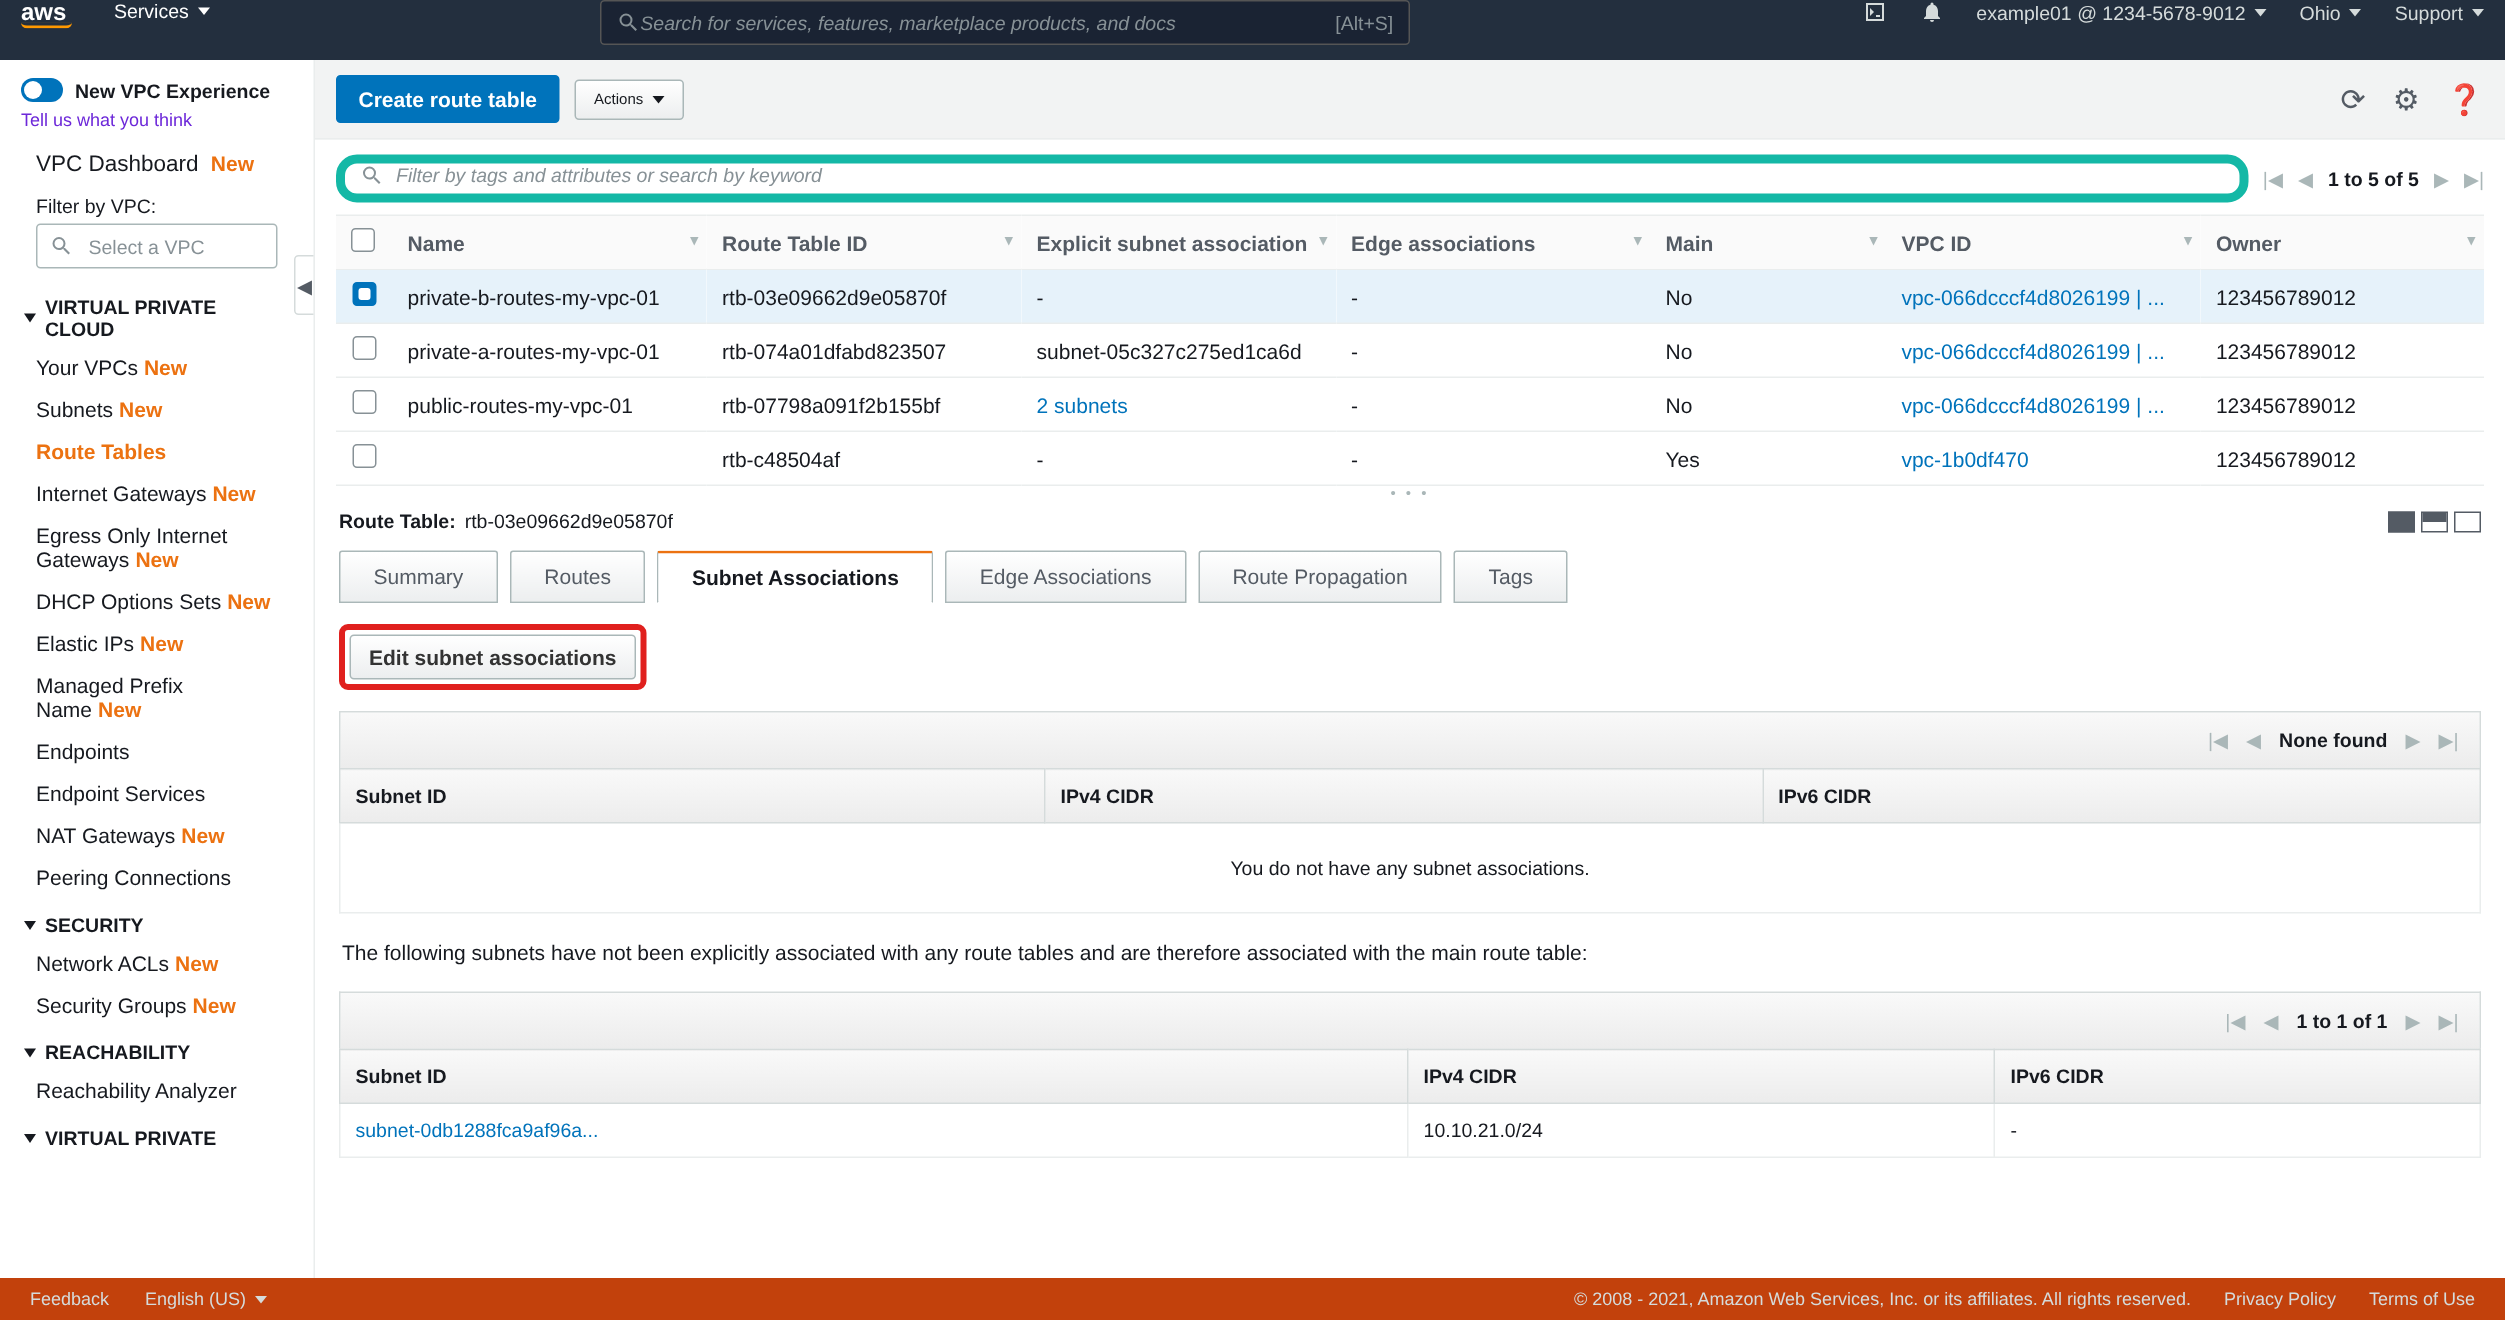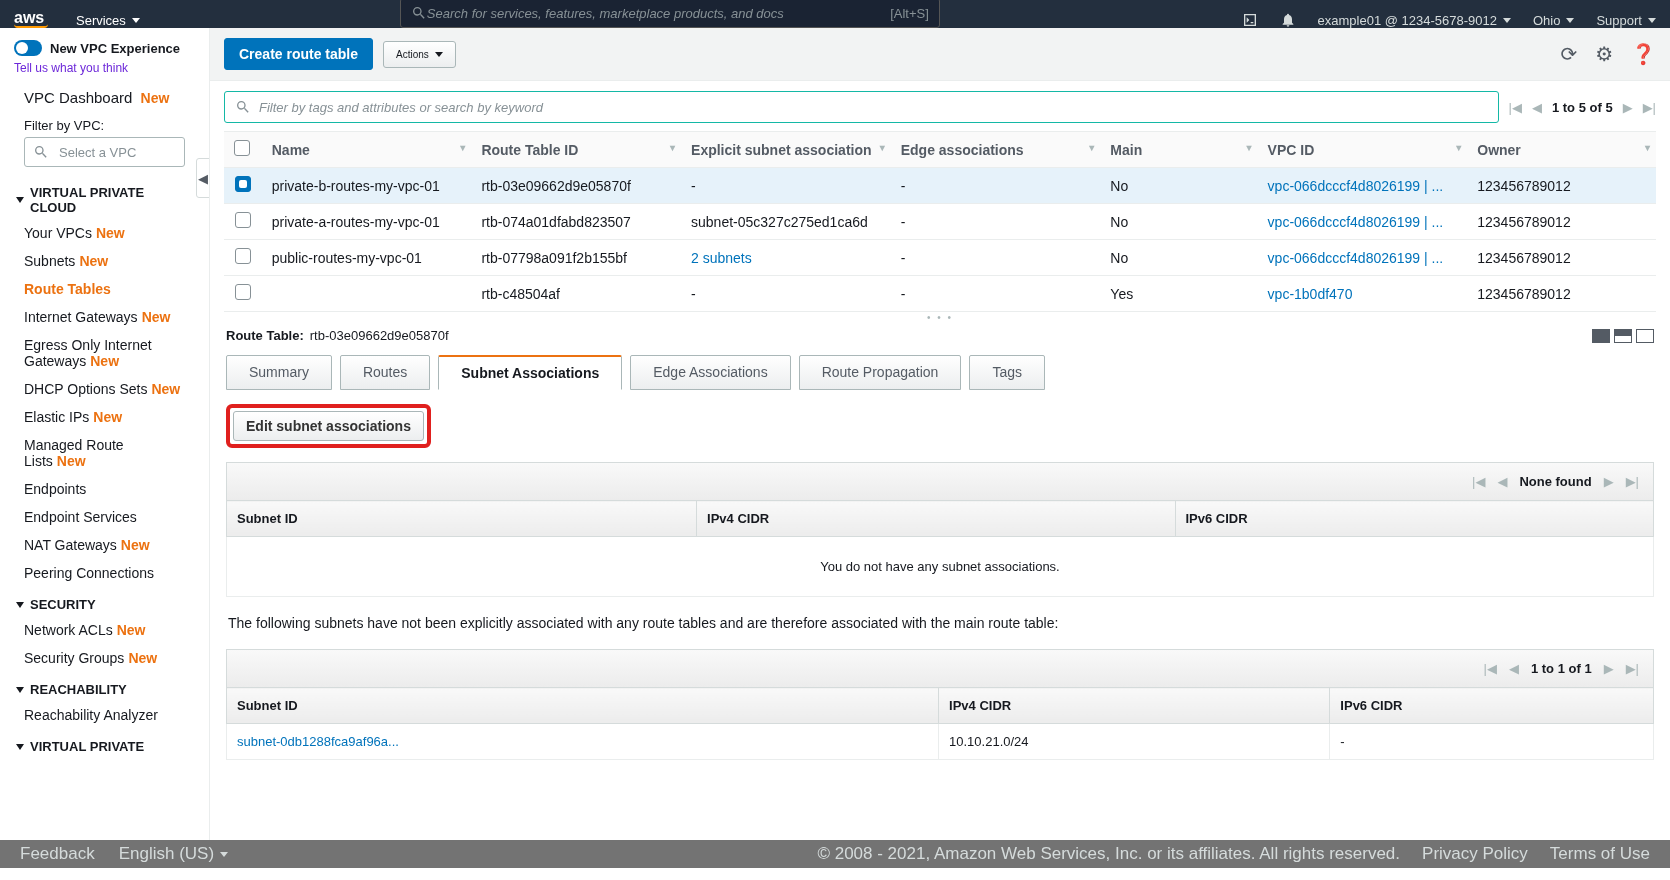--- a/index.html
+++ b/index.html
@@ -1,19 +1,19 @@
 <!DOCTYPE html>
 <html><head>
 <meta charset="utf-8">
 <style>
   * { box-sizing: border-box; margin: 0; padding: 0; }
   body { font-family: "Amazon Ember", "Helvetica Neue", Arial, sans-serif; font-size: 13px; color: #16191f; background: #fff; width: 1670px; height: 880px; overflow: hidden; }
   a { color: #0073bb; text-decoration: none; cursor: pointer; }
   
-  .topnav { background: #232f3e; color: #fff; height: 28px; display: flex; align-items: flex-end; padding: 0 14px; }
+  .topnav { background: #232f3e; color: #fff; height: 40px; display: flex; align-items: flex-start; padding: 0 14px; }
   .aws-logo { font-weight: 700; font-size: 16px; color:#fff; margin-right:10px; }
   .aws-logo .smile { display:block; height:4px; width:34px; border-bottom:2px solid #ff9900; border-radius:0 0 20px 20px; margin-top:-3px;}
   .topnav .services { margin-left: 18px; cursor: pointer; display:flex; align-items:center; gap:6px;}
   .topnav .search-wrap { margin-left: 260px; }
   .topnav .search { background: #1a2333; border: 1px solid #555; border-radius: 3px; width: 540px; height: 30px; display: flex; align-items: center; padding: 0 10px; color: #879196; font-style: italic; }
   .topnav .search .short { margin-left:auto; font-style:normal; color:#879196;}
   .topnav .spacer { flex: 1; }
   .topnav .right-items { display:flex; align-items:center; gap:22px; }
   .topnav .right-items .item { cursor:pointer; display:flex; align-items:center; gap:6px; color:#d5dbdb;}
   .caret-down { width:0;height:0;border-left:4px solid transparent;border-right:4px solid transparent;border-top:5px solid currentColor; display:inline-block;}
@@ -36,21 +36,21 @@
   .vpc-filter { margin: 0 24px 8px; border:1px solid #aab7b8; border-radius:3px; height:30px; display:flex; align-items:center; padding:0 8px; gap:10px; color:#879196;}
   
   .main { flex:1; display:flex; flex-direction:column; min-width:0; overflow:hidden;}
   .action-bar { background:#f2f3f3; padding: 10px 14px; display:flex; align-items:center; gap:10px; border-bottom:1px solid #eaeded;}
   .btn-primary { background:#0073bb; color:#fff; border:1px solid #0073bb; border-radius:3px; padding:7px 14px; font-weight:700; cursor:pointer; font-size:14px;}
   .btn-secondary { background:linear-gradient(#fff,#eceeef); border:1px solid #aab7b8; border-radius:3px; padding:7px 12px; cursor:pointer; display:flex; gap:6px; align-items:center; font-size:10px; color:#16191f;}
   .action-bar .right-icons { margin-left:auto; display:flex; gap:18px; color:#545b64; font-size:20px;}
   .icon-btn { cursor:pointer; }
   .table-wrap { padding: 10px 14px 0; }
   .filterbar { display:flex; align-items:center; gap:10px;}
-  .filter-input { flex:1; border:1px solid #14b8a6; border-radius:3px; height:32px; display:flex; align-items:center; padding:0 10px; gap:8px; color:#879196; font-style:italic;}
+  .filter-input { flex:1; border:6px solid #14b8a6; border-radius:14px; height:32px; display:flex; padding:0 10px; gap:8px; color:#879196; font-style:italic;}
   .paginator { display:flex; align-items:center; gap:10px; color:#545b64;}
   .paginator .range { font-weight:700; color:#16191f;}
   .paginator .nav { cursor:pointer; color:#aab7b8;}
   table.rt { width:100%; border-collapse:collapse; margin-top:8px; font-size:14px;}
   table.rt thead th { text-align:left; padding:8px 10px; background:#fafafa; border-top:1px solid #eaeded; border-bottom:1px solid #eaeded; color:#545b64; font-weight:700; position:relative;}
   table.rt thead th .sort { position:absolute; right:6px; top:10px; color:#aab7b8; font-size:10px;}
   table.rt tbody td { padding:8px 10px; border-bottom:1px solid #eaeded; white-space:nowrap; overflow:hidden; text-overflow:ellipsis;}
   table.rt tbody tr.selected { background:#e6f2fa;}
   .checkbox { width:16px; height:16px; border:1px solid #879196; border-radius:3px; background:#fff; display:inline-block; cursor:pointer;}
   .checkbox.checked { background:#0073bb; border-color:#0073bb; box-shadow: inset 0 0 0 3px #0073bb;}
@@ -71,21 +71,21 @@
   .btn-edit-wrap { border:4px solid #e0201e; border-radius:6px; display:inline-block; padding:3px; margin-bottom:14px;}
   .btn-edit { background:linear-gradient(#fff,#eceeef); border:1px solid #aab7b8; border-radius:3px; padding:6px 12px; cursor:pointer; font-weight:700; color:#333; font-size:14px;}
   .sub-paginator { background:linear-gradient(#f9f9f9,#ececec); border:1px solid #d5dbdb; border-bottom:none; height:38px; display:flex; align-items:center; justify-content:flex-end; padding:0 14px; gap:12px; color:#aab7b8;}
   .sub-paginator .range{font-weight:700;color:#16191f;}
   table.sub { width:100%; border-collapse:collapse; }
   table.sub thead th { text-align:left; padding:10px; background:linear-gradient(#f9f9f9,#ececec); border:1px solid #d5dbdb; color:#16191f; font-weight:700;}
   table.sub tbody td { padding:10px; border:1px solid #eaeded;}
   .empty-msg { text-align:center; padding:22px; border:1px solid #eaeded; border-top:none;}
   .note { padding: 18px 2px; font-size:14px;}
   
-  .footer { background:#737373; color:#d5dbdb; height:28px; display:flex; align-items:center; padding:0 20px; font-size:17px;}
+  .footer { background:#c2410c; color:#d5dbdb; height:28px; display:flex; align-items:center; padding:0 20px; font-size:12px;}
   .footer .left { display:flex; gap:24px; align-items:center;}
   .footer .right { margin-left:auto; display:flex; gap:22px; align-items:center;}
   svg.icon { width:16px; height:16px; fill:currentColor;}
 </style>
 </head>
 <body>
 
 <div class="topnav">
   <div class="aws-logo">aws<span class="smile"></span></div>
   <div class="services item">
@@ -155,21 +155,21 @@
             <span class="tri"></span>
             <span>VIRTUAL PRIVATE CLOUD</span>
           </div>
           <div class="side-item"><span>Your VPCs</span><span class="new-badge">New</span></div>
           <div class="side-item"><span>Subnets</span><span class="new-badge">New</span></div>
           <div class="side-item active"><span>Route Tables</span></div>
           <div class="side-item"><span>Internet Gateways</span><span class="new-badge">New</span></div>
           <div class="side-item"><span>Egress Only Internet Gateways</span><span class="new-badge">New</span></div>
           <div class="side-item"><span>DHCP Options Sets</span><span class="new-badge">New</span></div>
           <div class="side-item"><span>Elastic IPs</span><span class="new-badge">New</span></div>
-          <div class="side-item"><span>Managed Route Lists</span><span class="new-badge">New</span></div>
+          <div class="side-item"><span>Managed Prefix Name</span><span class="new-badge">New</span></div>
           <div class="side-item"><span>Endpoints</span></div>
           <div class="side-item"><span>Endpoint Services</span></div>
           <div class="side-item"><span>NAT Gateways</span><span class="new-badge">New</span></div>
           <div class="side-item"><span>Peering Connections</span></div>
           <div class="side-heading">
             <span class="tri"></span>
             <span>SECURITY</span>
           </div>
           <div class="side-item"><span>Network ACLs</span><span class="new-badge">New</span></div>
           <div class="side-item"><span>Security Groups</span><span class="new-badge">New</span></div>

